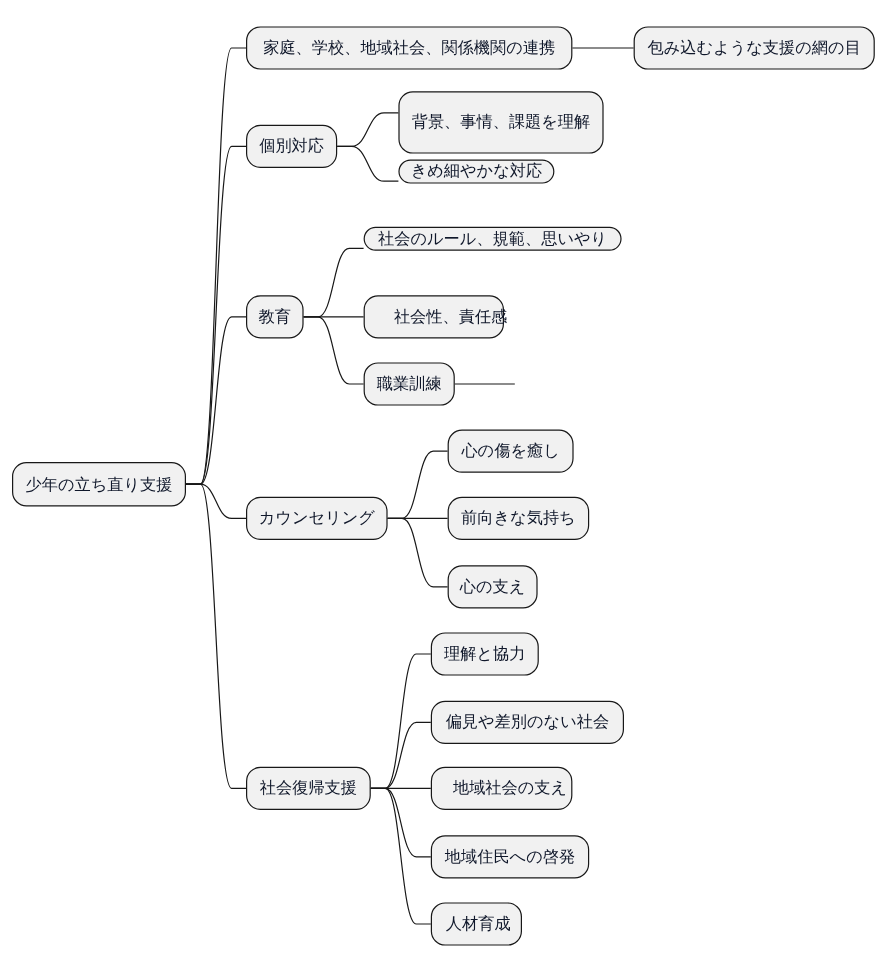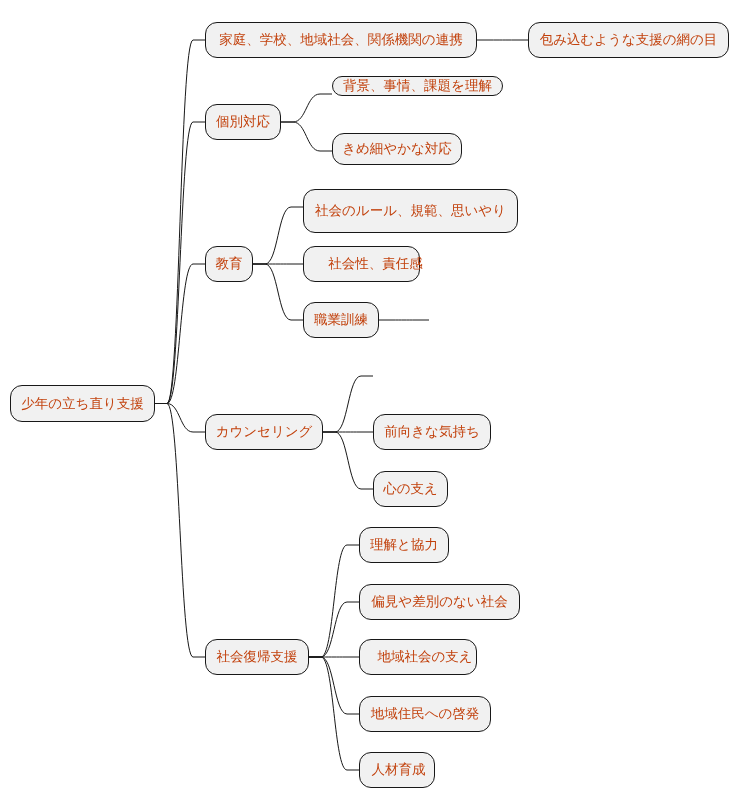--- a/index.html
+++ b/index.html
@@ -8,21 +8,21 @@
     #canvas { position: absolute; left: 0; top: 0; width: 740px; height: 809px; }
     svg.edges { position: absolute; left: 0; top: 0; }
     .node {
       position: absolute;
       box-sizing: border-box;
       height: 36px;
       border: 1.5px solid #181818;
       border-radius: 12px;
       background: #f1f1f1;
       display: flex; align-items: center; justify-content: center;
-      font-size: 13.5px; color: #c2410c;
+      font-size: 13.5px; color: #0f172a;
       white-space: nowrap;
       padding: 0 10px;
     }
   </style>
 </head>
 <body>
 
 <div id="canvas">
   <svg class="edges" width="740" height="809">
       <path d="M155,403.5 L167,403.5 C180,403.5 180,40 193,40 L205,40" fill="none" stroke="#181818" stroke-width="1"></path>
@@ -46,29 +46,30 @@
       <path d="M309,657 L321,657 C334,657 334,714 347,714 L359,714" fill="none" stroke="#181818" stroke-width="1"></path>
       <path d="M309,657 L321,657 C334,657 334,770 347,770 L359,770" fill="none" stroke="#181818" stroke-width="1"></path>
     </svg>
 
   <div class="node" style="left: 10px; top: 385px; width: 145px; height: 37px;">少年の立ち直り支援</div>
 
   <div class="node" style="left: 205px; top: 22px; width: 272px; height: 36px;">家庭、学校、地域社会、関係機関の連携</div>
   <div class="node" style="left: 528px; top: 22px; width: 201px; height: 36px;">包み込むような支援の網の目</div>
 
   <div class="node" style="left: 205px; top: 104px; width: 76px; height: 36px;">個別対応</div>
-  <div class="node" style="left: 332px; top: 76px; width: 171px; height: 20px;">背景、事情、課題を理解</div>
-  <div class="node" style="left: 332px; top: 133px; width: 130px; height: 32px;">きめ細やかな対応</div>
+  <div class="node" style="left: 332px; top: 76px; width: 171px; height: 52px;">背景、事情、課題を理解</div>
+  <div class="node" style="left: 332px; top: 133px; width: 130px; height: 20px;">きめ細やかな対応</div>
 
   <div class="node" style="left: 205px; top: 246px; width: 48px; height: 36px;">教育</div>
-  <div class="node" style="left: 303px; top: 189px; width: 215px; height: 44px;">社会のルール、規範、思いやり</div>
+  <div class="node" style="left: 303px; top: 189px; width: 215px; height: 20px;">社会のルール、規範、思いやり</div>
   <div class="node" style="left: 303px; top: 246px; width: 117px; height: 36px; padding-left: 38px;">社会性、責任感</div>
   <div class="node" style="left: 303px; top: 302px; width: 76px; height: 36px;">職業訓練</div>
 
   <div class="node" style="left: 205px; top: 414px; width: 118px; height: 36px;">カウンセリング</div>
+  <div class="node" style="left: 373px; top: 358px; width: 105px; height: 36px;">心の傷を癒し</div>
   <div class="node" style="left: 373px; top: 414px; width: 118px; height: 36px;">前向きな気持ち</div>
   <div class="node" style="left: 373px; top: 471px; width: 75px; height: 36px;">心の支え</div>
 
   <div class="node" style="left: 205px; top: 639px; width: 104px; height: 36px;">社会復帰支援</div>
   <div class="node" style="left: 359px; top: 527px; width: 90px; height: 36px;">理解と協力</div>
   <div class="node" style="left: 359px; top: 584px; width: 161px; height: 36px;">偏見や差別のない社会</div>
   <div class="node" style="left: 359px; top: 639px; width: 118px; height: 36px; padding-left: 24px;">地域社会の支え</div>
   <div class="node" style="left: 359px; top: 696px; width: 132px; height: 36px;">地域住民への啓発</div>
   <div class="node" style="left: 359px; top: 752px; width: 76px; height: 36px; padding-left: 13px;">人材育成</div>
 </div>

